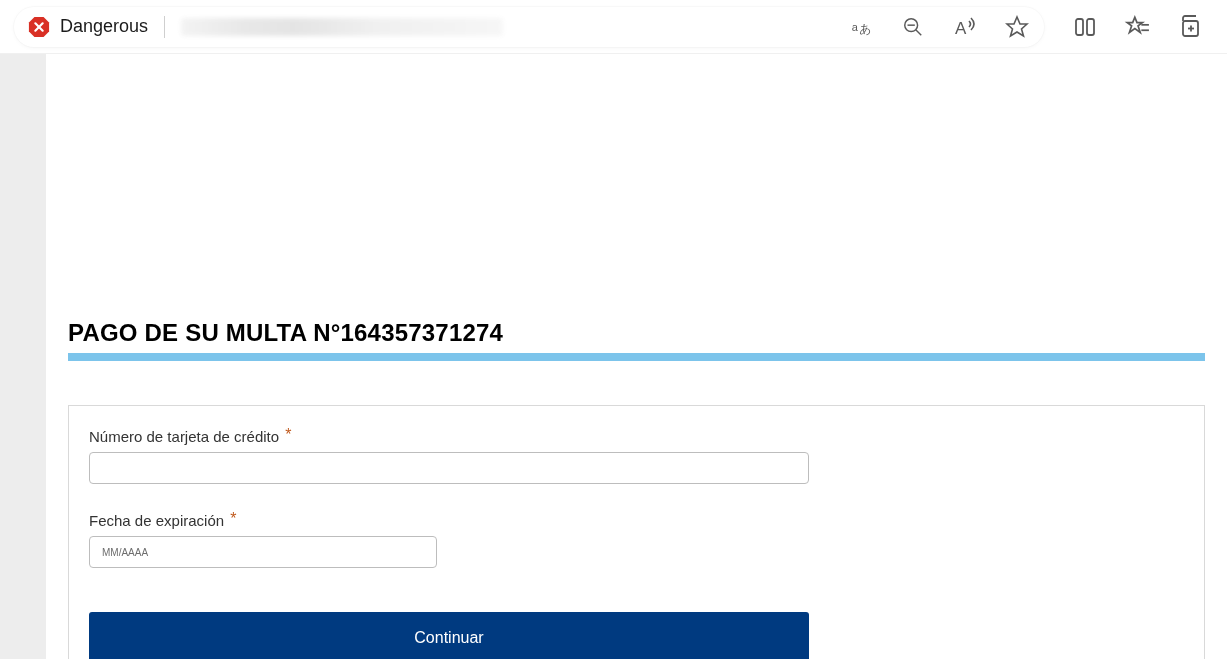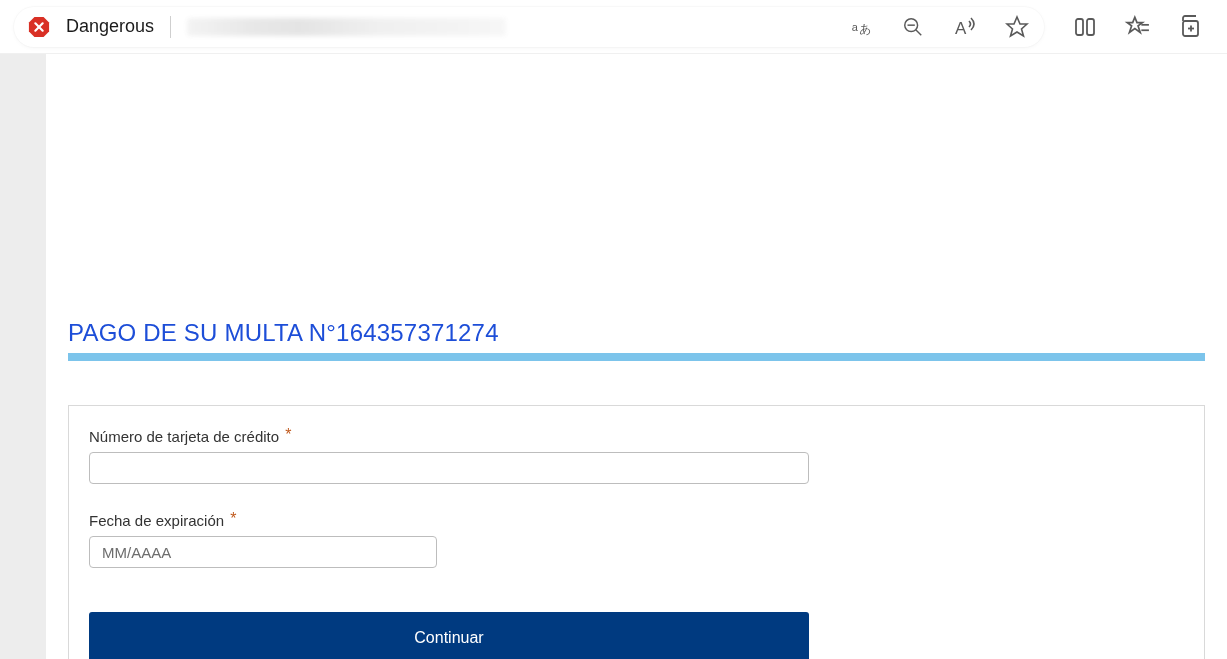--- a/index.html
+++ b/index.html
@@ -24,21 +24,21 @@
       align-items: center;
       padding: 0 14px;
       gap: 12px;
       background: #ffffff;
       
       box-shadow: 0 0 0 1px rgba(0,0,0,0.02), 0 1px 4px rgba(0,0,0,0.04);
     }
     .danger-badge {
       display: flex;
       align-items: center;
-      gap: 16px;
+      gap: 10px;
       font-size: 18px;
       color: #1b1b1b;
     }
     .danger-octagon {
       width: 22px; height: 22px;
       display: flex; align-items: center; justify-content: center;
     }
     .danger-sep {
       width: 1px; height: 22px; background: #cfcfcf; margin: 0 4px;
     }
@@ -67,22 +67,22 @@
       background: #ffffff;
       margin: 0 0 0 46px;   
       width: calc(100% - 46px);
       min-height: 100%;
       padding: 0 22px 22px 22px;
     }
     .top-gap { height: 265px; }
 
     .headline {
       font-size: 24px;
-      font-weight: 400;
-      color: #1d4ed8;
+      font-weight: 700;
+      color: #000000;
       letter-spacing: 0.2px;
     }
     .blue-rule {
       height: 8px;
       background: #7cc4eb;
       margin-top: 6px;
       width: 100%;
     }
 
     .form-card {
@@ -97,21 +97,21 @@
       margin-bottom: 6px;
       display: block;
     }
     .req { color: #c05a1e; font-size: 16px; margin-left: 2px; position: relative; top:-2px;}
     .text-input {
       width: 100%;
       height: 32px;
       border: 1px solid #bdbdbd;
       border-radius: 4px;
       padding: 12px 12px;
-      font-size: 15px;
+      font-size: 10px;
       color: #000000;
       outline: none;
     }
     .text-input::placeholder { color: #6d6d6d; }
 
     .row-full { margin-bottom: 28px; }
     .row-split { display:flex; gap: 20px; margin-top: 28px; }
     .col { flex: 0 0 348px; }
 
     .submit-btn {

